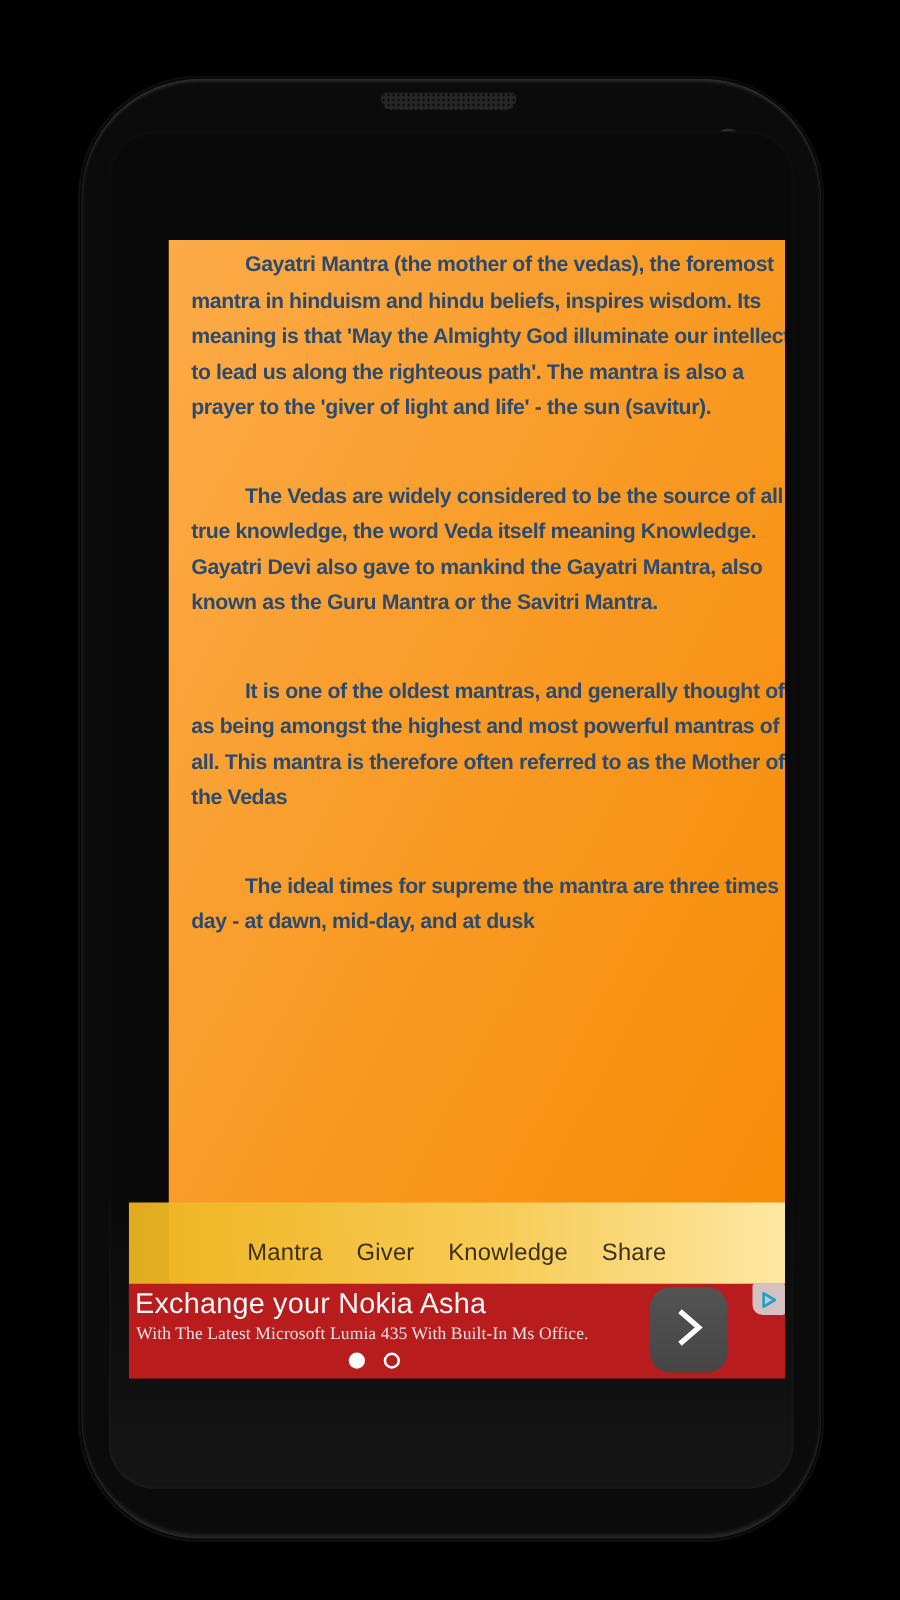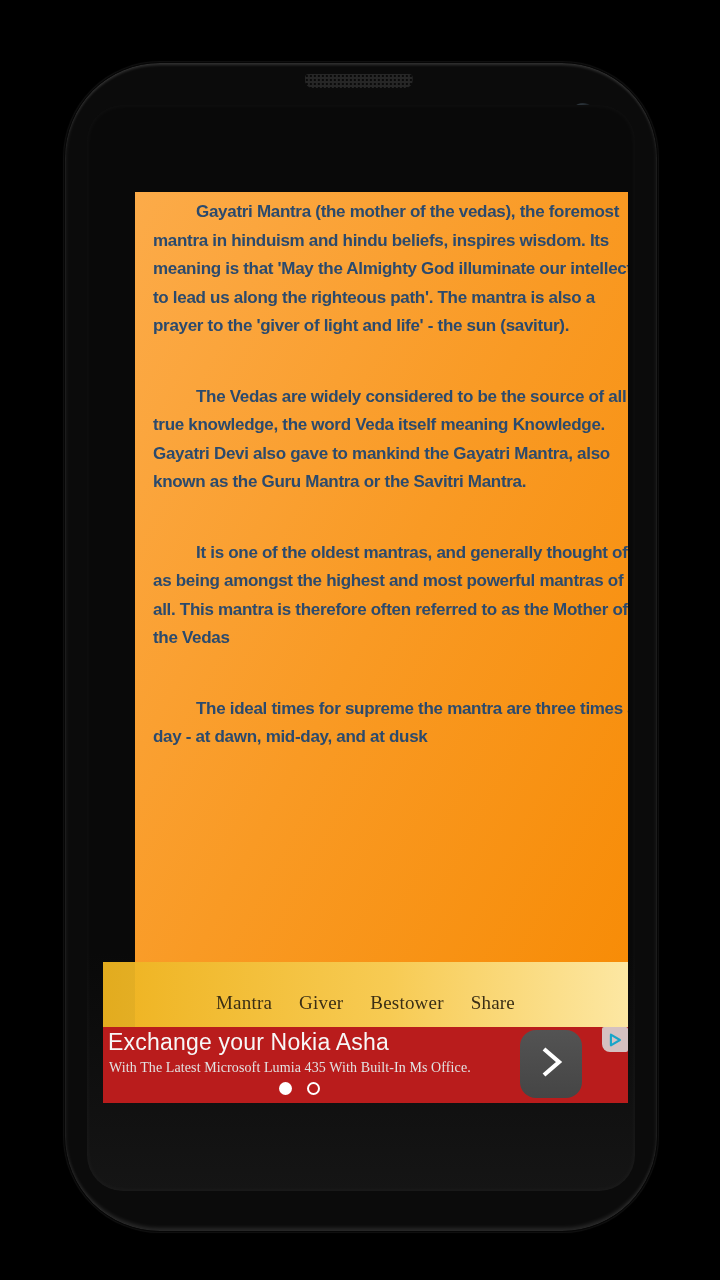--- a/index.html
+++ b/index.html
@@ -37,21 +37,21 @@
            background:linear-gradient(118deg,#fcab49 0%,#f99a24 48%,#f78a03 100%);
            padding:6px 16px 0 18px;box-sizing:border-box;margin-left:32px;}
   .content p{margin:0 0 42px 0;text-indent:43px;
              font-weight:700;font-size:17px;line-height:28.5px;letter-spacing:-0.3px;
              color:#2b4a6d;}
 
   
   .navbar{position:absolute;left:0;top:770px;width:525px;height:82px;
           background:linear-gradient(90deg,rgba(238,180,31,.95) 0%,
                      rgba(247,206,87,.95) 55%,rgba(253,236,171,.95) 100%);
-          display:flex;align-items:center;justify-content:center;gap:27px;font-family:Liberation Serif, serif;}
+          display:flex;align-items:center;justify-content:center;gap:27px;}
   .navbar .nav-item{font-size:19px;color:#3b2f15;letter-spacing:.2px;cursor:pointer;}
 
   
   .ad{position:absolute;left:0;top:835px;width:525px;height:76px;
       background:#b91c1c;}
   .ad-headline{position:absolute;left:5px;top:2px;font-size:23px;font-weight:400;
                color:#f7f7f7;letter-spacing:.2px;white-space:nowrap;}
   .ad-body{position:absolute;left:6px;top:33px;font-size:14px;color:#e2e2e2;
            letter-spacing:.1px;white-space:nowrap;font-family:Liberation Serif, serif;}
   .dot{position:absolute;top:55px;width:13px;height:13px;border-radius:50%;}
@@ -80,21 +80,21 @@
   <div class="content">
     <p>Gayatri Mantra (the mother of the vedas), the foremost mantra in hinduism and hindu beliefs, inspires wisdom. Its meaning is that 'May the Almighty God illuminate our intellect to lead us along the righteous path'. The mantra is also a prayer to the 'giver of light and life' - the sun (savitur).</p>
     <p>The Vedas are widely considered to be the source of all true knowledge, the word Veda itself meaning Knowledge. Gayatri Devi also gave to mankind the Gayatri Mantra, also known as the Guru Mantra or the Savitri Mantra.</p>
     <p>It is one of the oldest mantras, and generally thought of as being amongst the highest and most powerful mantras of all. This mantra is therefore often referred to as the Mother of the Vedas</p>
     <p><span>The ideal times for supreme the mantra are three</span> <span>times a day - at dawn, mid-day, and at dusk</span></p>
   </div>
 
   <div class="navbar">
     <span class="nav-item">Mantra</span>
     <span class="nav-item">Giver</span>
-    <span class="nav-item">Bestower</span>
+    <span class="nav-item">Knowledge</span>
     <span class="nav-item">Share</span>
   </div>
 
   <div class="ad">
     <div class="ad-headline">Exchange your Nokia Asha</div>
     <div class="ad-body">With The Latest Microsoft Lumia 435 With Built-In Ms Office.</div>
     <div class="dot active"></div>
     <div class="dot inactive"></div>
     <div class="cta">
       <span>

